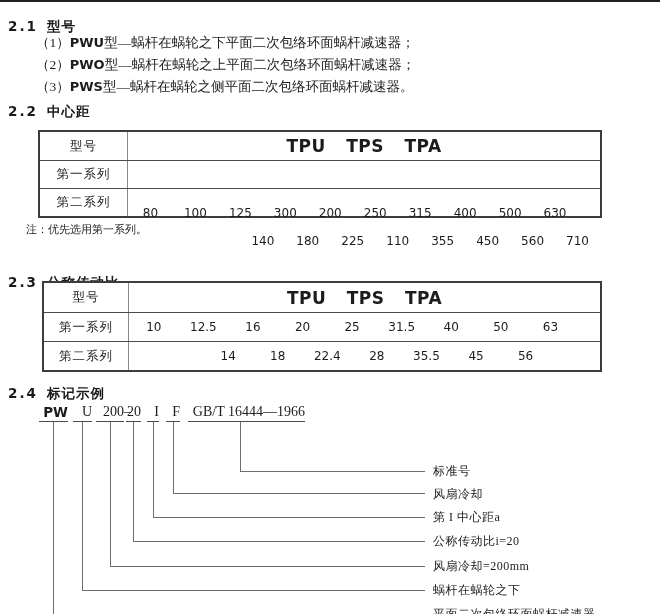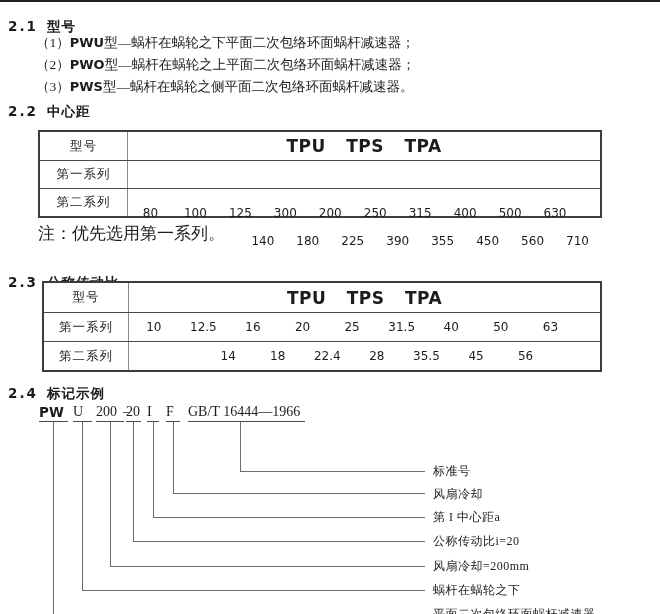--- a/index.html
+++ b/index.html
@@ -34,25 +34,25 @@
     font-family:"DejaVu Sans","Liberation Sans",sans-serif; font-weight:bold;
     font-size:17px; word-spacing:14px; letter-spacing:0.5px;
   }
   .tgrid { flex:1; display:grid; height:100%; align-items:center;
     font-family:"DejaVu Sans","Liberation Sans",sans-serif; font-size:12px; }
   .g21 { grid-template-columns:repeat(21,1fr);margin-top:38px; }
   .g19 { grid-template-columns:repeat(19,1fr); }
   .sp1 { grid-column:span 1; } .sp2 { grid-column:span 2; }
   .sp3 { grid-column:span 3; } .sp5 { grid-column:span 5; }
   .num { grid-column:span 2; text-align:center; white-space:nowrap; }
-  .note { position:absolute; top:220px; left:38px; font-size:17px; }
+  .note { position:absolute; top:220px; left:26px; font-size:11px; }
   
   .seg {
     position:absolute; top:402px; height:18px; line-height:16px;
-    border-bottom:1px solid #4a4a4a; text-align:left;
+    border-bottom:1px solid #4a4a4a; text-align:right;
     font-size:14px; white-space:nowrap;
   }
   .seg-plain { border-bottom:none; }
   .seg-bold { font-family:"DejaVu Sans","Liberation Sans",sans-serif; font-weight:bold; font-size:13.5px; }
   .vline { position:absolute; width:1px; background:#6e6e6e; }
   .hline { position:absolute; height:1px; background:#6e6e6e; }
   .lead-label { position:absolute; left:433px; font-size:12px; white-space:nowrap; letter-spacing:0.5px; }
 </style>
 </head>
 <body>
@@ -100,21 +100,21 @@
         <div class="sp1"></div>
       </div>
     </div>
     <div class="trow">
       <div class="tlabel">第二系列</div>
       <div class="tgrid g21">
         <div class="sp5"></div>
         <div class="num">140</div>
         <div class="num">180</div>
         <div class="num">225</div>
-        <div class="num">390</div>
+        <div class="num">110</div>
         <div class="num">355</div>
         <div class="num">450</div>
         <div class="num">560</div>
         <div class="num">710</div>
       </div>
     </div>
   </div>
 
   <div class="note">注：优先选用第一系列。</div>
 

